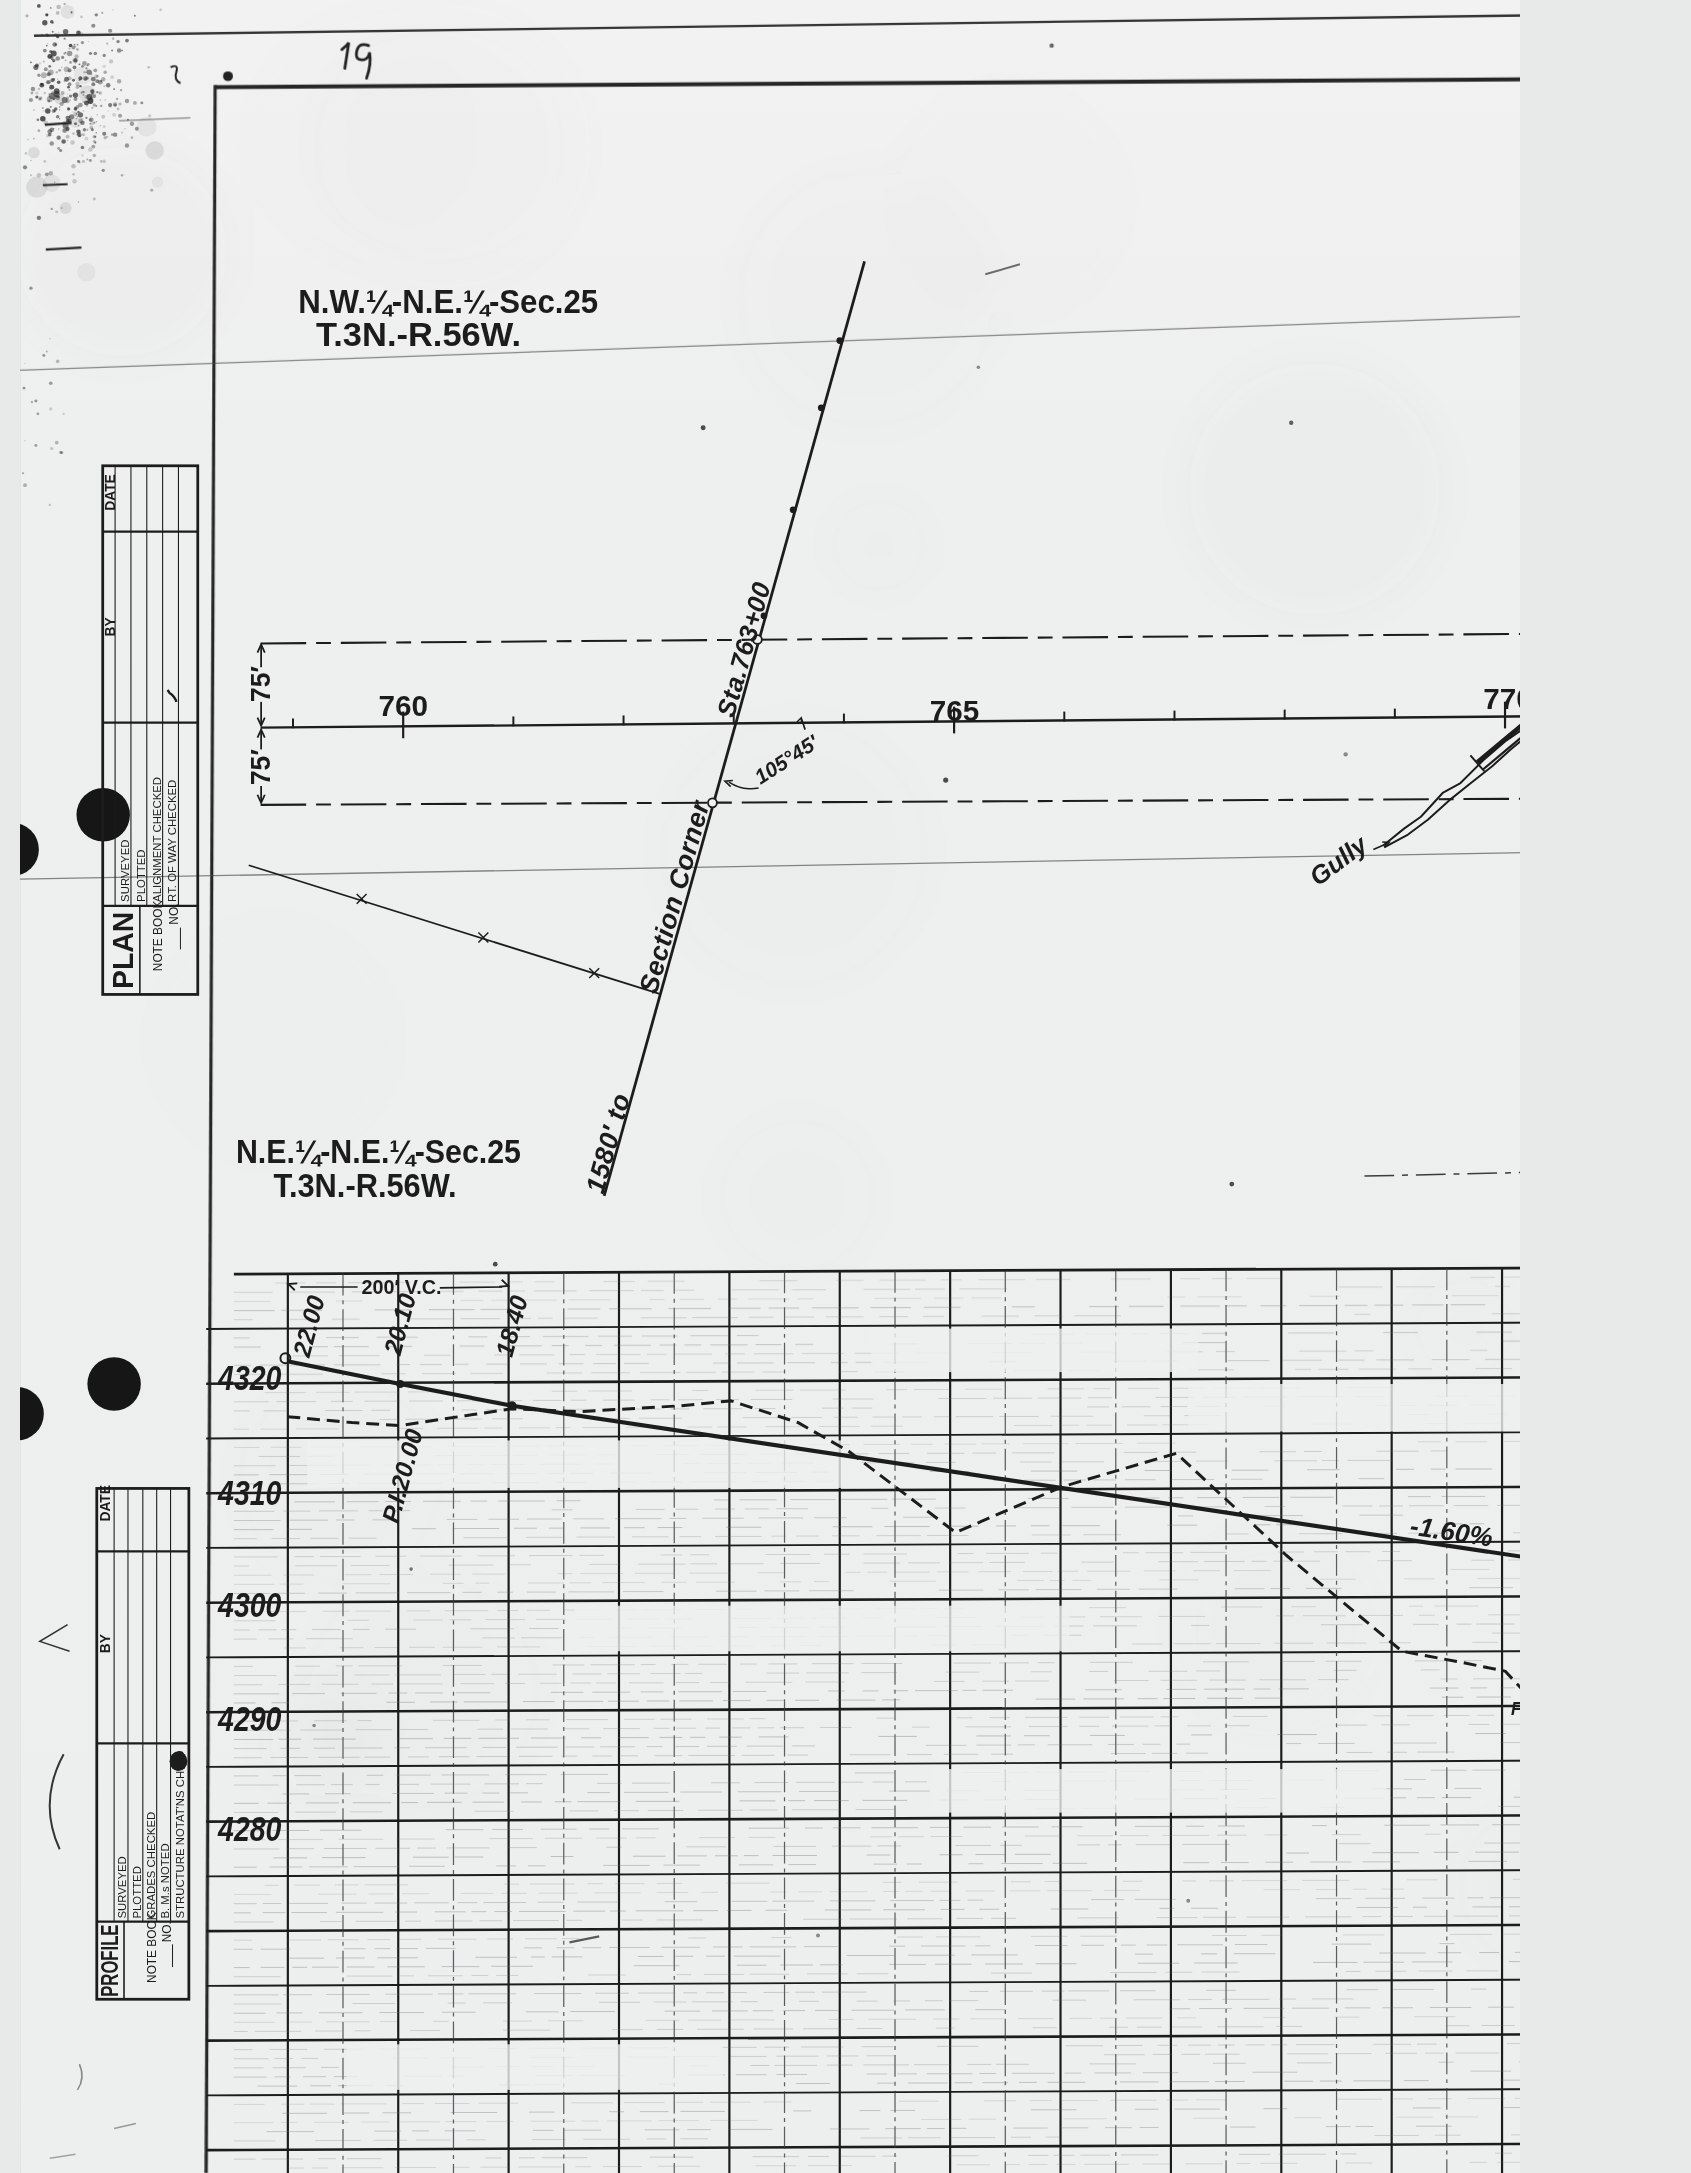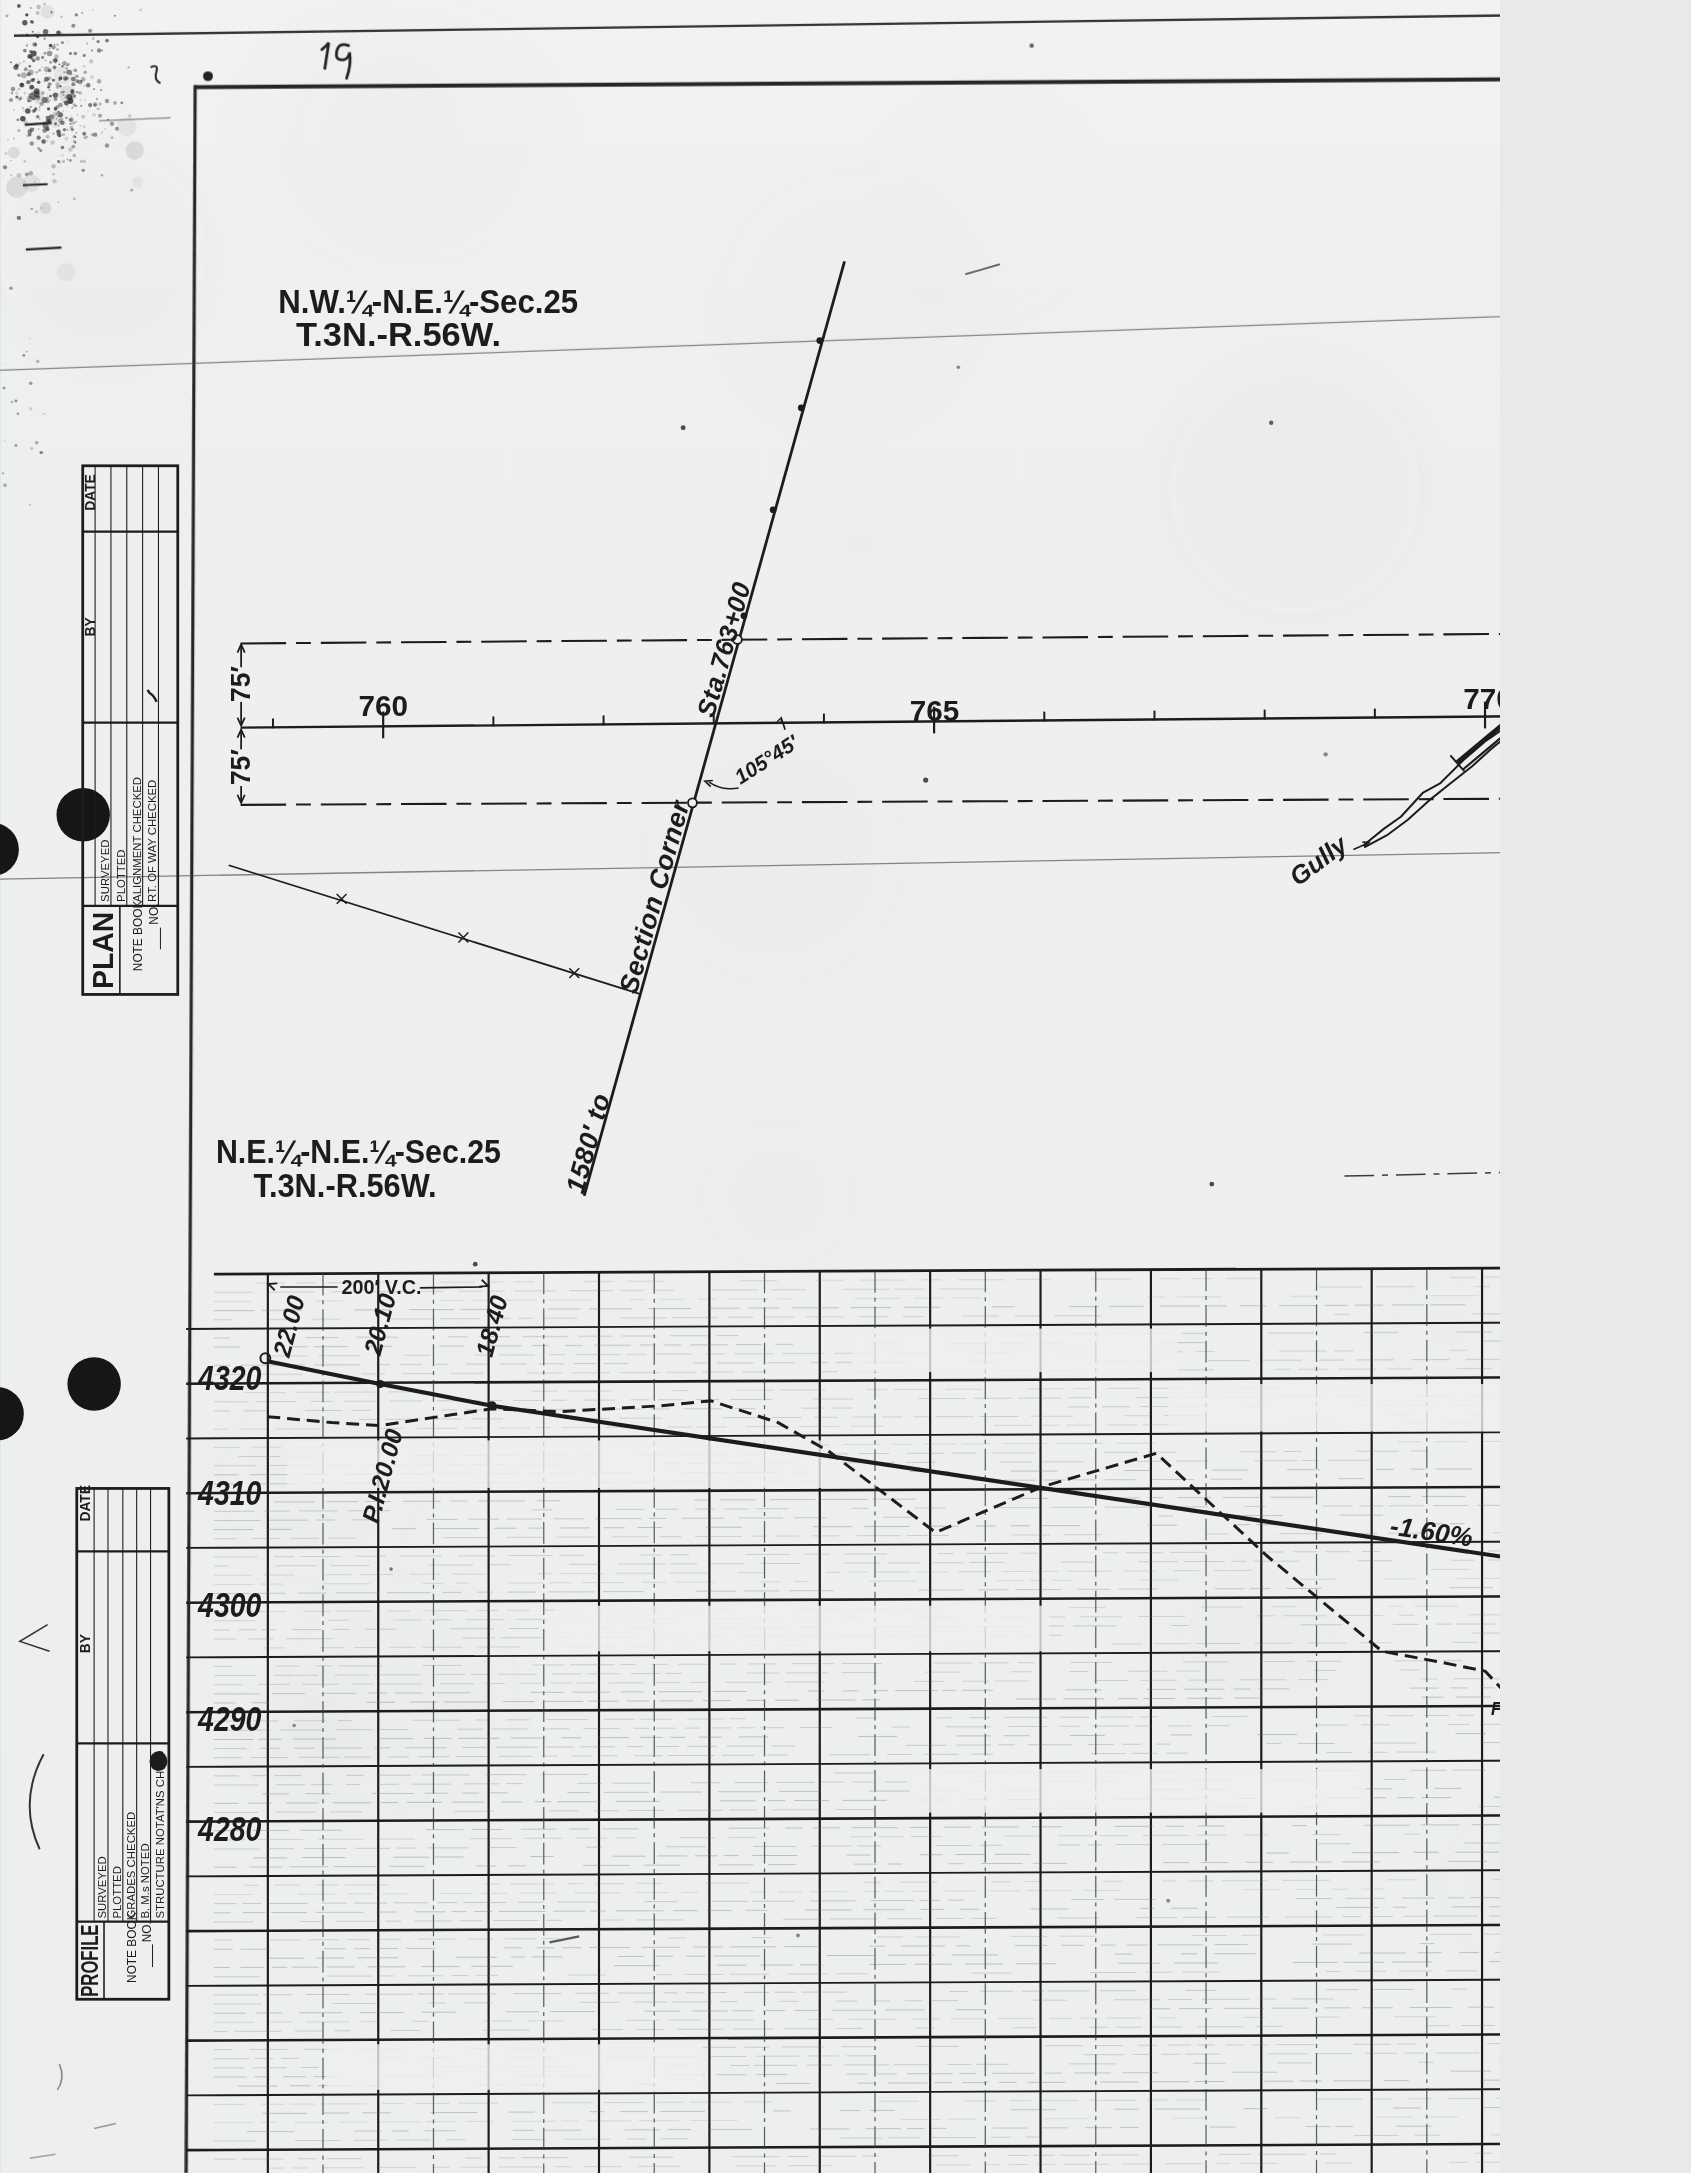--- a/index.html
+++ b/index.html
@@ -1,14 +1,14 @@
 <!DOCTYPE html>
 <html><head><meta charset="utf-8"><style>
 html,body{margin:0;padding:0;background:#e8eae9;}
-#sheet{position:relative;width:1500px;height:2173px;background:#1d4ed8;overflow:hidden;}
+#sheet{position:relative;width:1500px;height:2173px;background:#1d4ed8;overflow:hidden;margin-left:20px;}
 </style></head><body>
 <div id="sheet">
 <svg width="1692" height="2173" viewBox="0 0 1709 2195" xmlns="http://www.w3.org/2000/svg">
 
 <defs>
         <linearGradient id="pg" x1="0" y1="0" x2="0" y2="1">
           <stop offset="0" stop-color="#f1f2f1"></stop>
           <stop offset="0.2" stop-color="#eef0ef"></stop>
           <stop offset="1" stop-color="#ecefee"></stop>
         </linearGradient>

